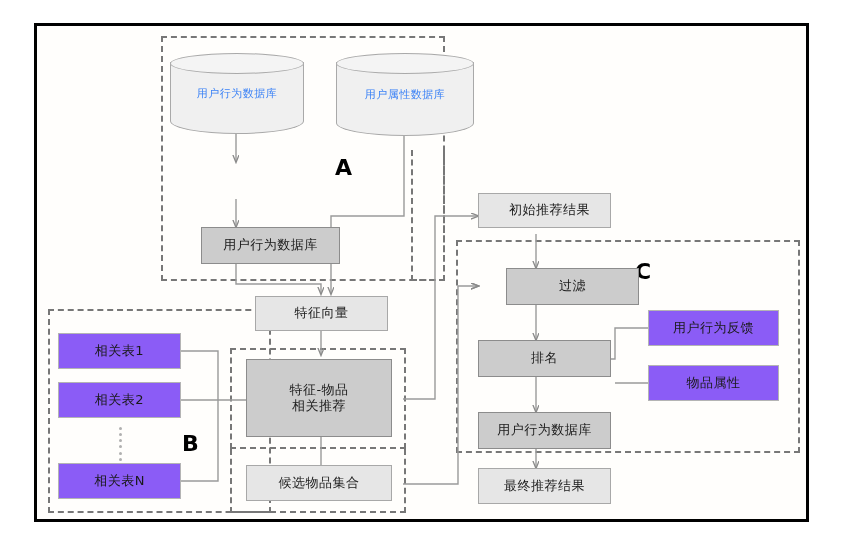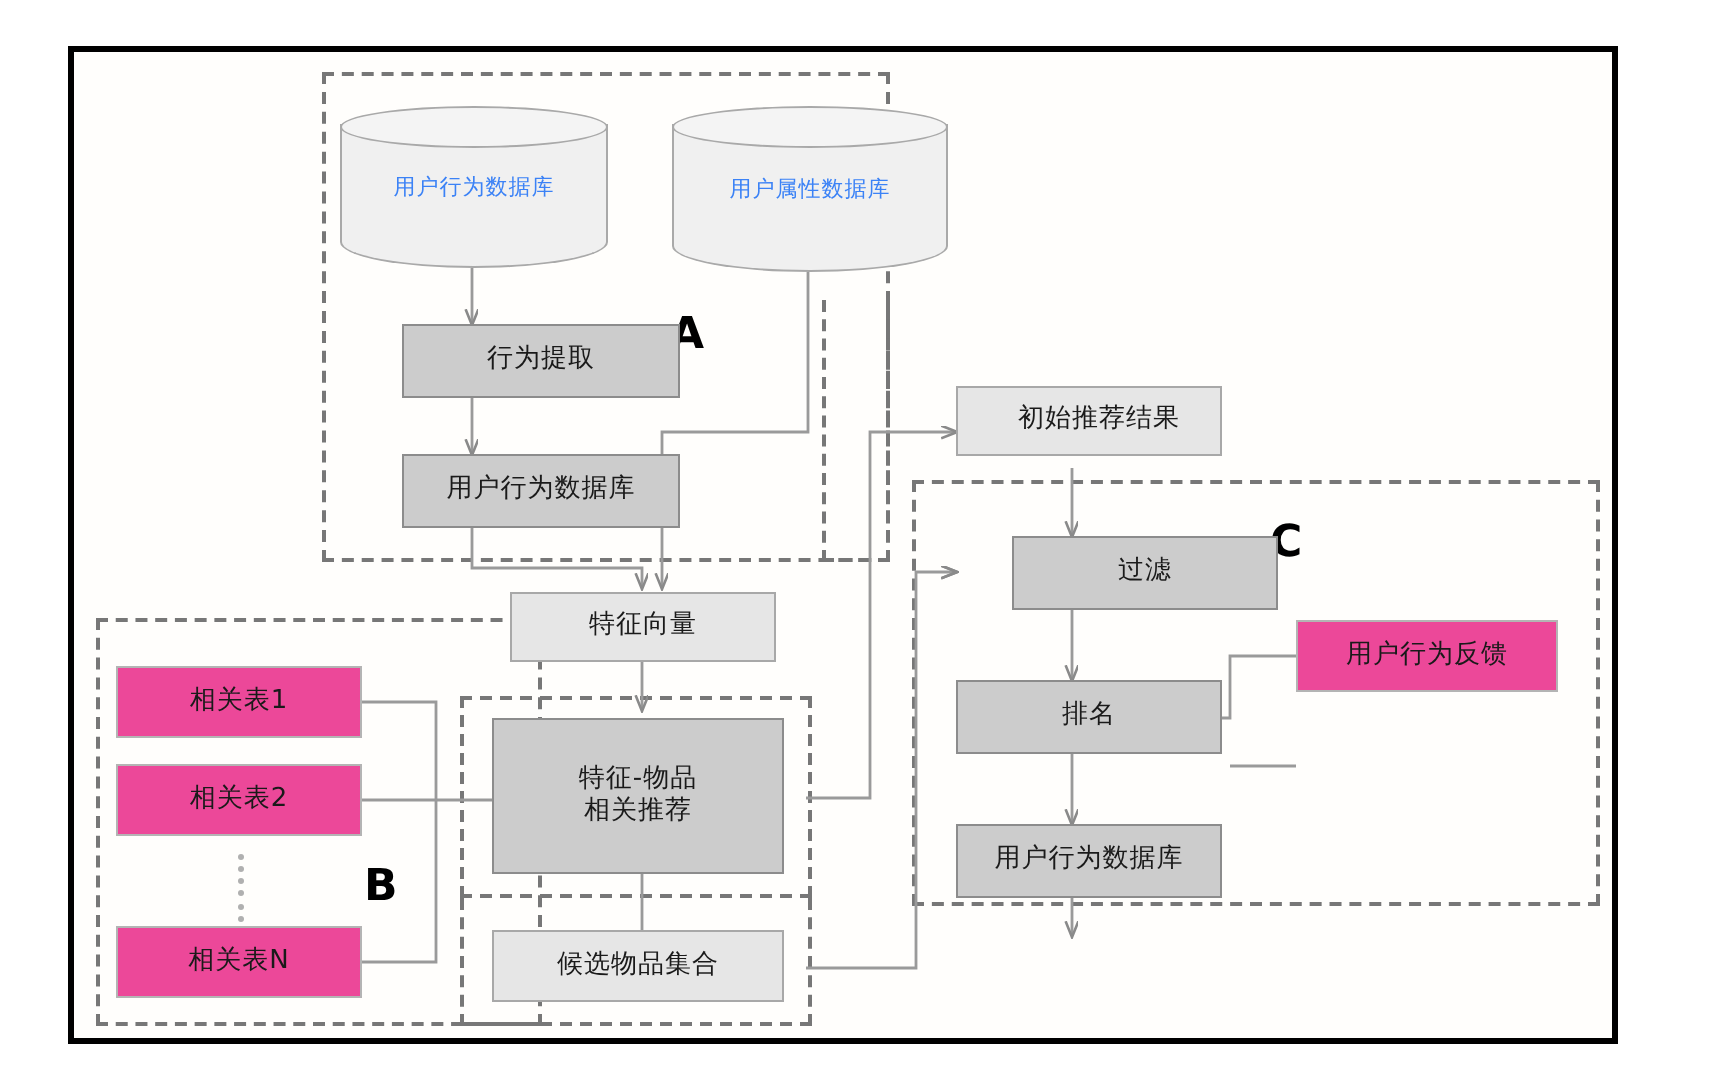--- a/index.html
+++ b/index.html
@@ -8,21 +8,21 @@
 
   #frame{position:absolute;left:34px;top:23px;width:775px;height:499px;
          border:3px solid #000000;background:#fffefc;box-sizing:border-box;}
 
   .node{position:absolute;box-sizing:border-box;display:flex;align-items:center;
         justify-content:center;text-align:center;color:#1a1a1a;font-size:13px;
         line-height:1.25;letter-spacing:.5px;}
 
   .box-dark{background:#cccccc;border:1.5px solid #8c8c8c;}
   .box-light{background:#e6e6e6;border:1.5px solid #a8a8a8;}
-  .box-pale{background:#ec4899;border:1.5px solid #b4b4b4;}
+  .box-pale{background:#8b5cf6;border:1.5px solid #b4b4b4;}
 
   .cyl{position:absolute;box-sizing:border-box;}
   .cyl .body{position:absolute;left:0;right:0;top:9px;bottom:0;background:#f0f0f0;
              border:1.5px solid #a9a9a9;border-top:none;
              border-radius:0 0 50% 50%/0 0 13px 13px;}
   .cyl .top{position:absolute;left:0;right:0;top:0;height:19px;background:#f4f4f4;
             border:1.5px solid #a9a9a9;border-radius:50%/50%;}
   .cyl .txt{position:absolute;left:0;right:0;top:0;bottom:0;display:flex;
             align-items:center;justify-content:center;font-size:11px;color:#3b82f6;
             letter-spacing:.5px;}
@@ -111,21 +111,20 @@
       <div class="top"></div>
       <div class="txt">用户行为数据库</div>
     </div>
 
     <div class="cyl" style="left:299px;top:27px;width:138px;height:83px;">
       <div class="body"></div>
       <div class="top"></div>
       <div class="txt">用户属性数据库</div>
     </div>
 
-    <div class="node box-dark" style="left:164px;top:136px;width:139px;height:37px;">行为提取</div>
 
     <div class="node box-dark" style="left:164px;top:201px;width:139px;height:37px;">用户行为数据库</div>
 
     <div class="node box-light" style="left:218px;top:270px;width:133px;height:35px;">特征向量</div>
 
     <div class="node box-dark" style="left:209px;top:333px;width:146px;height:78px;flex-direction:column;">
       <span>特征-物品</span>
       <span>相关推荐</span>
     </div>
 
@@ -148,18 +147,20 @@
     <div class="node box-pale" style="left:21px;top:437px;width:123px;height:36px;">相关表N</div>
 
     <div class="node box-light" style="left:441px;top:167px;width:133px;height:35px;padding-left:10px;">初始推荐结果</div>
 
     <div class="node box-dark" style="left:441px;top:242px;width:133px;height:37px;margin-left:28px;">过滤</div>
 
     <div class="node box-dark" style="left:441px;top:314px;width:133px;height:37px;">排名</div>
 
     <div class="node box-dark" style="left:441px;top:386px;width:133px;height:37px;">用户行为数据库</div>
 
+    <div class="node box-light" style="left:441px;top:442px;width:133px;height:36px;">最终推荐结果</div>
 
     <div class="node box-pale" style="left:611px;top:284px;width:131px;height:36px;">用户行为反馈</div>
 
+    <div class="node box-pale" style="left:611px;top:339px;width:131px;height:36px;">物品属性</div>
 
   </div>
 </div>
 
 </body></html>

